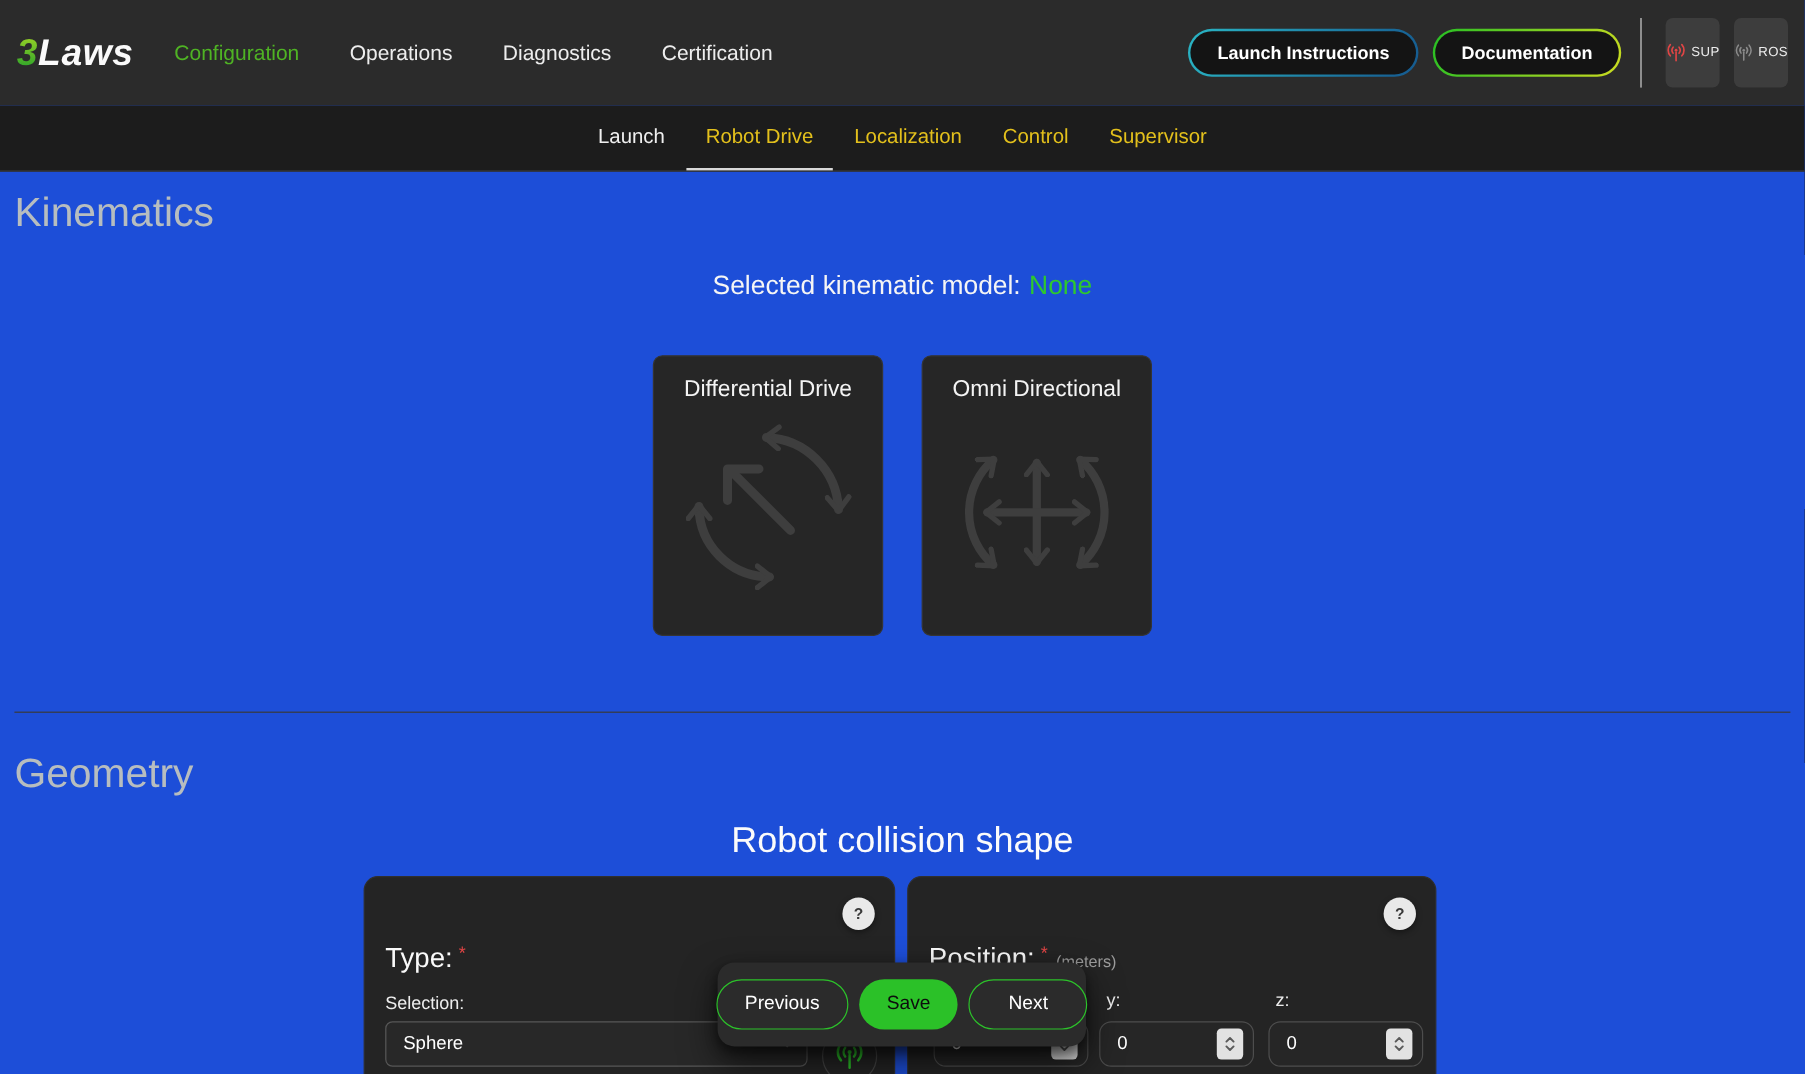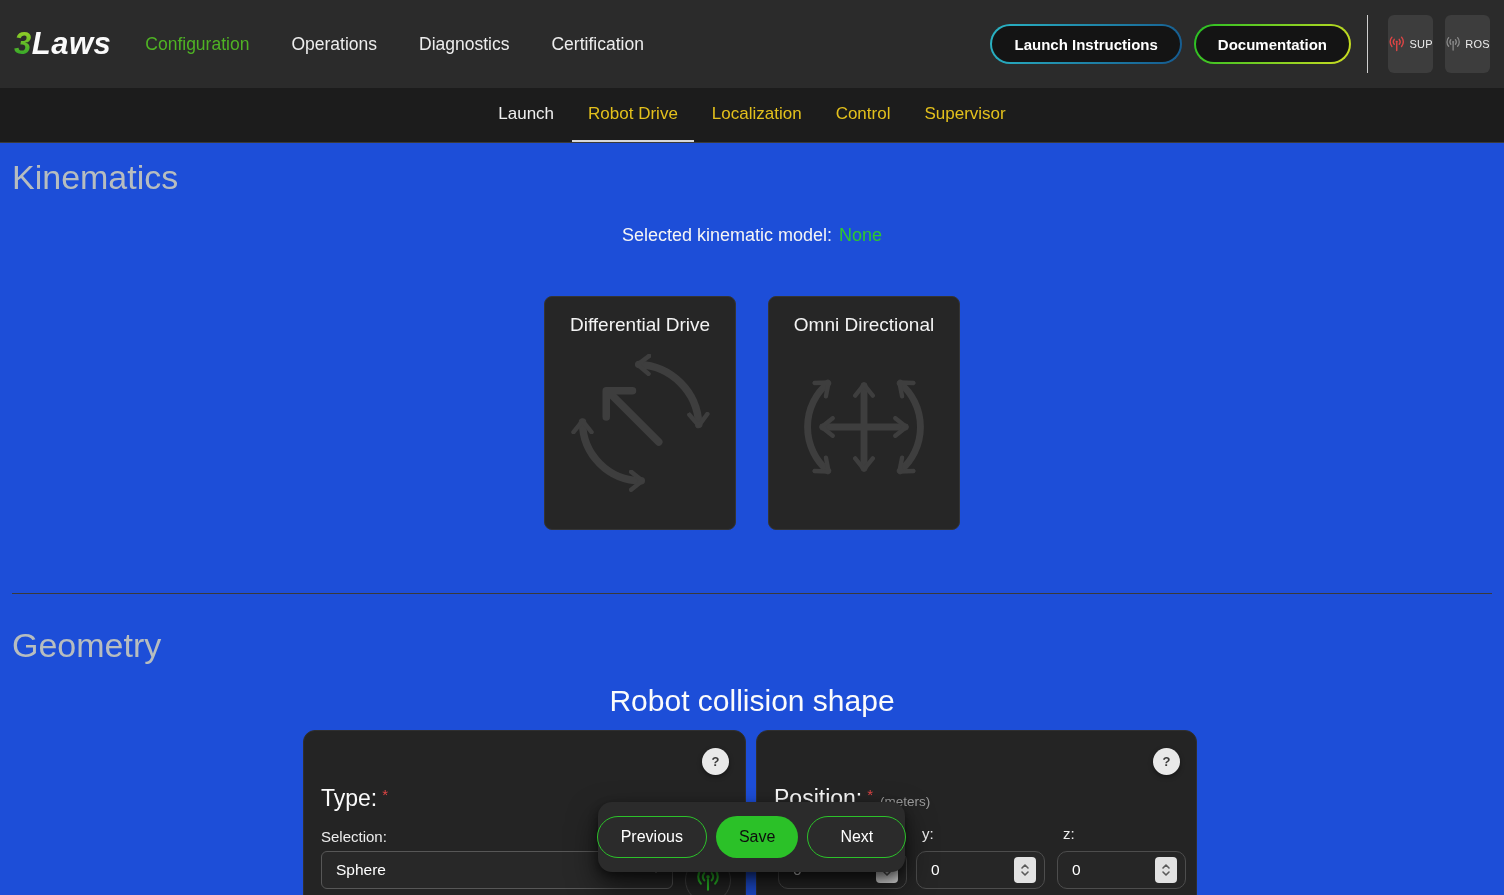--- a/index.html
+++ b/index.html
@@ -58,21 +58,21 @@
 
   
   .section-heading {
     position:absolute; left:12px; font-size:34px; font-weight:300; color:#b7bdbf;
   }
   .h-kinematics { top:158px; }
   .h-geometry { top:626px; }
 
   .selected-line {
     position:absolute; top:225px; left:0; width:1504px; text-align:center;
-    font-size:18px; color:#f5f5f5;
+    font-size:22px; color:#f5f5f5;
   }
   .selected-line .sel-value { color:#2ec82e; margin-left:7px; }
 
   
   .cards-row {
     position:absolute; top:296px; left:0; width:1504px;
     display:flex; justify-content:center; gap:32px;
   }
   .kin-card {
     width:192px; height:234px; background:#262626; border:1px solid #343434;

